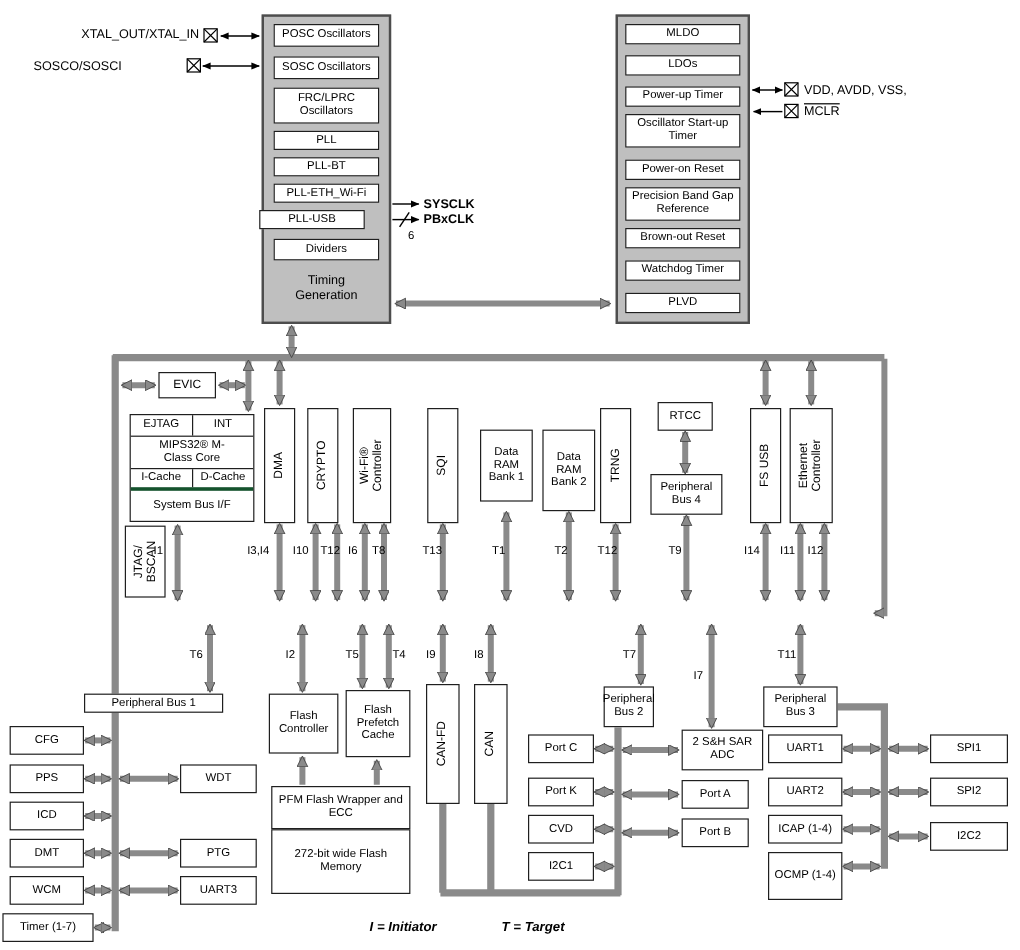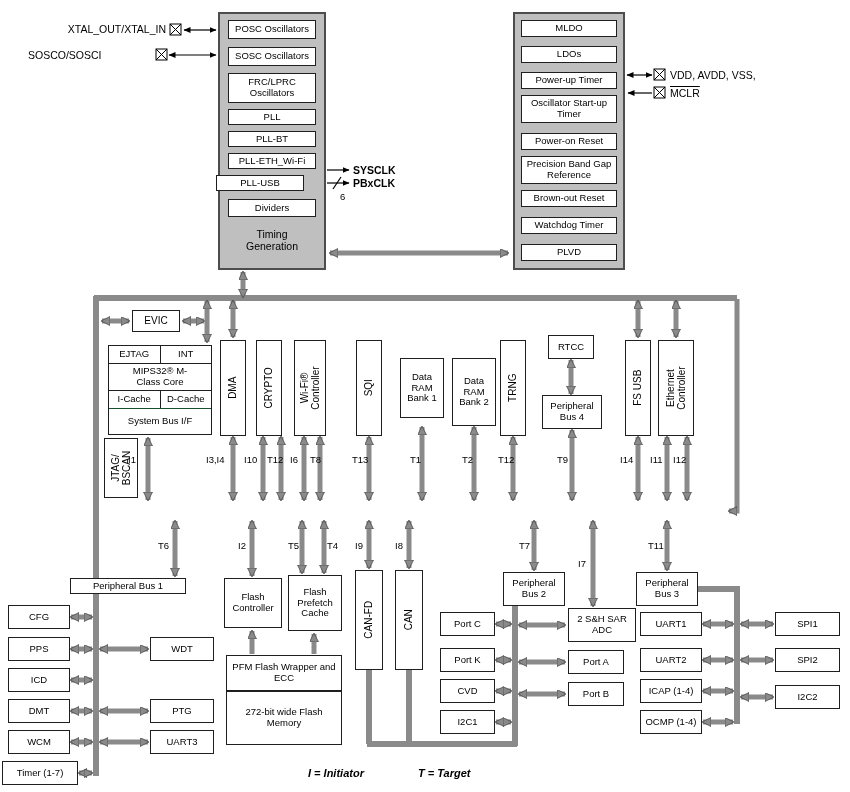--- a/index.html
+++ b/index.html
@@ -177,21 +177,21 @@
   <div class="box" style="left:132px;top:310px;width:48px;height:22px;font-size:10px">EVIC</div>
 
   <div class="box" style="left:108px;top:345px;width:104px;height:90px;flex-direction:column;align-items:stretch;padding:0">
     <div class="cellrow" style="height:18px;border-bottom:1px solid #1f1f1f">
       <div class="cell" style="border-right:1px solid #1f1f1f">EJTAG</div>
       <div class="cell">INT</div>
     </div>
     <div class="cell" style="flex:1;border-bottom:1px solid #1f1f1f">
       <div style="width:72px;text-align:center">MIPS32® M-Class Core</div>
     </div>
-    <div class="cellrow" style="height:18px;border-bottom:1px solid #14532d">
+    <div class="cellrow" style="height:18px;border-bottom:3px solid #14532d">
       <div class="cell" style="border-right:1px solid #1f1f1f">I-Cache</div>
       <div class="cell">D-Cache</div>
     </div>
     <div class="cell" style="height:18px">System Bus I/F</div>
   </div>
 
   <div class="box" style="left:104px;top:438px;width:34px;height:60px">
     <div class="vt2" style="width:44px">JTAG/ BSCAN</div>
   </div>
 
@@ -249,21 +249,21 @@
 
   <div class="box" style="left:70px;top:578px;width:116px;height:16px">Peripheral Bus 1</div>
   <div class="box" style="left:224px;top:578px;width:58px;height:50px">Flash Controller</div>
   <div class="box" style="left:288px;top:575px;width:54px;height:56px">Flash Prefetch Cache</div>
   <div class="box" style="left:355px;top:570px;width:28px;height:100px">
       <div class="vt">CAN-FD</div>
     </div>
   <div class="box" style="left:395px;top:570px;width:28px;height:100px">
       <div class="vt">CAN</div>
     </div>
-  <div class="box" style="left:503px;top:572px;width:62px;height:34px">Peripheral Bus 2</div>
+  <div class="box" style="left:503px;top:572px;width:42px;height:34px">Peripheral Bus 2</div>
   <div class="box" style="left:636px;top:572px;width:62px;height:34px">Peripheral Bus 3</div>
 
   <div class="box" style="left:226px;top:655px;width:116px;height:36px">PFM Flash Wrapper and ECC</div>
   <div class="box" style="left:226px;top:691px;width:116px;height:54px">
     <div style="width:80px;text-align:center">272-bit wide Flash Memory</div>
   </div>
 
   <div class="box" style="left:8px;top:605px;width:62px;height:24px">CFG</div>
   <div class="box" style="left:8px;top:637px;width:62px;height:24px">PPS</div>
   <div class="box" style="left:8px;top:668px;width:62px;height:24px">ICD</div>
@@ -278,21 +278,21 @@
   <div class="box" style="left:440px;top:648px;width:55px;height:24px">Port K</div>
   <div class="box" style="left:440px;top:679px;width:55px;height:24px">CVD</div>
   <div class="box" style="left:440px;top:710px;width:55px;height:24px">I2C1</div>
   <div class="box" style="left:568px;top:608px;width:68px;height:34px">2 S&amp;H SAR ADC</div>
   <div class="box" style="left:568px;top:650px;width:56px;height:24px">Port A</div>
   <div class="box" style="left:568px;top:682px;width:56px;height:24px">Port B</div>
 
   <div class="box" style="left:640px;top:612px;width:62px;height:24px">UART1</div>
   <div class="box" style="left:640px;top:648px;width:62px;height:24px">UART2</div>
   <div class="box" style="left:640px;top:679px;width:62px;height:24px">ICAP (1-4)</div>
-  <div class="box" style="left:640px;top:710px;width:62px;height:24px">OCMP (1-4)</div>
+  <div class="box" style="left:640px;top:710px;width:62px;height:40px">OCMP (1-4)</div>
   <div class="box" style="left:775px;top:612px;width:65px;height:24px">SPI1</div>
   <div class="box" style="left:775px;top:648px;width:65px;height:24px">SPI2</div>
   <div class="box" style="left:775px;top:685px;width:65px;height:24px">I2C2</div>
 
   <div class="legend" style="left:308px;top:767px">I = Initiator</div>
   <div class="legend" style="left:418px;top:767px">T = Target</div>
 
 </div>
 
 </body></html>

